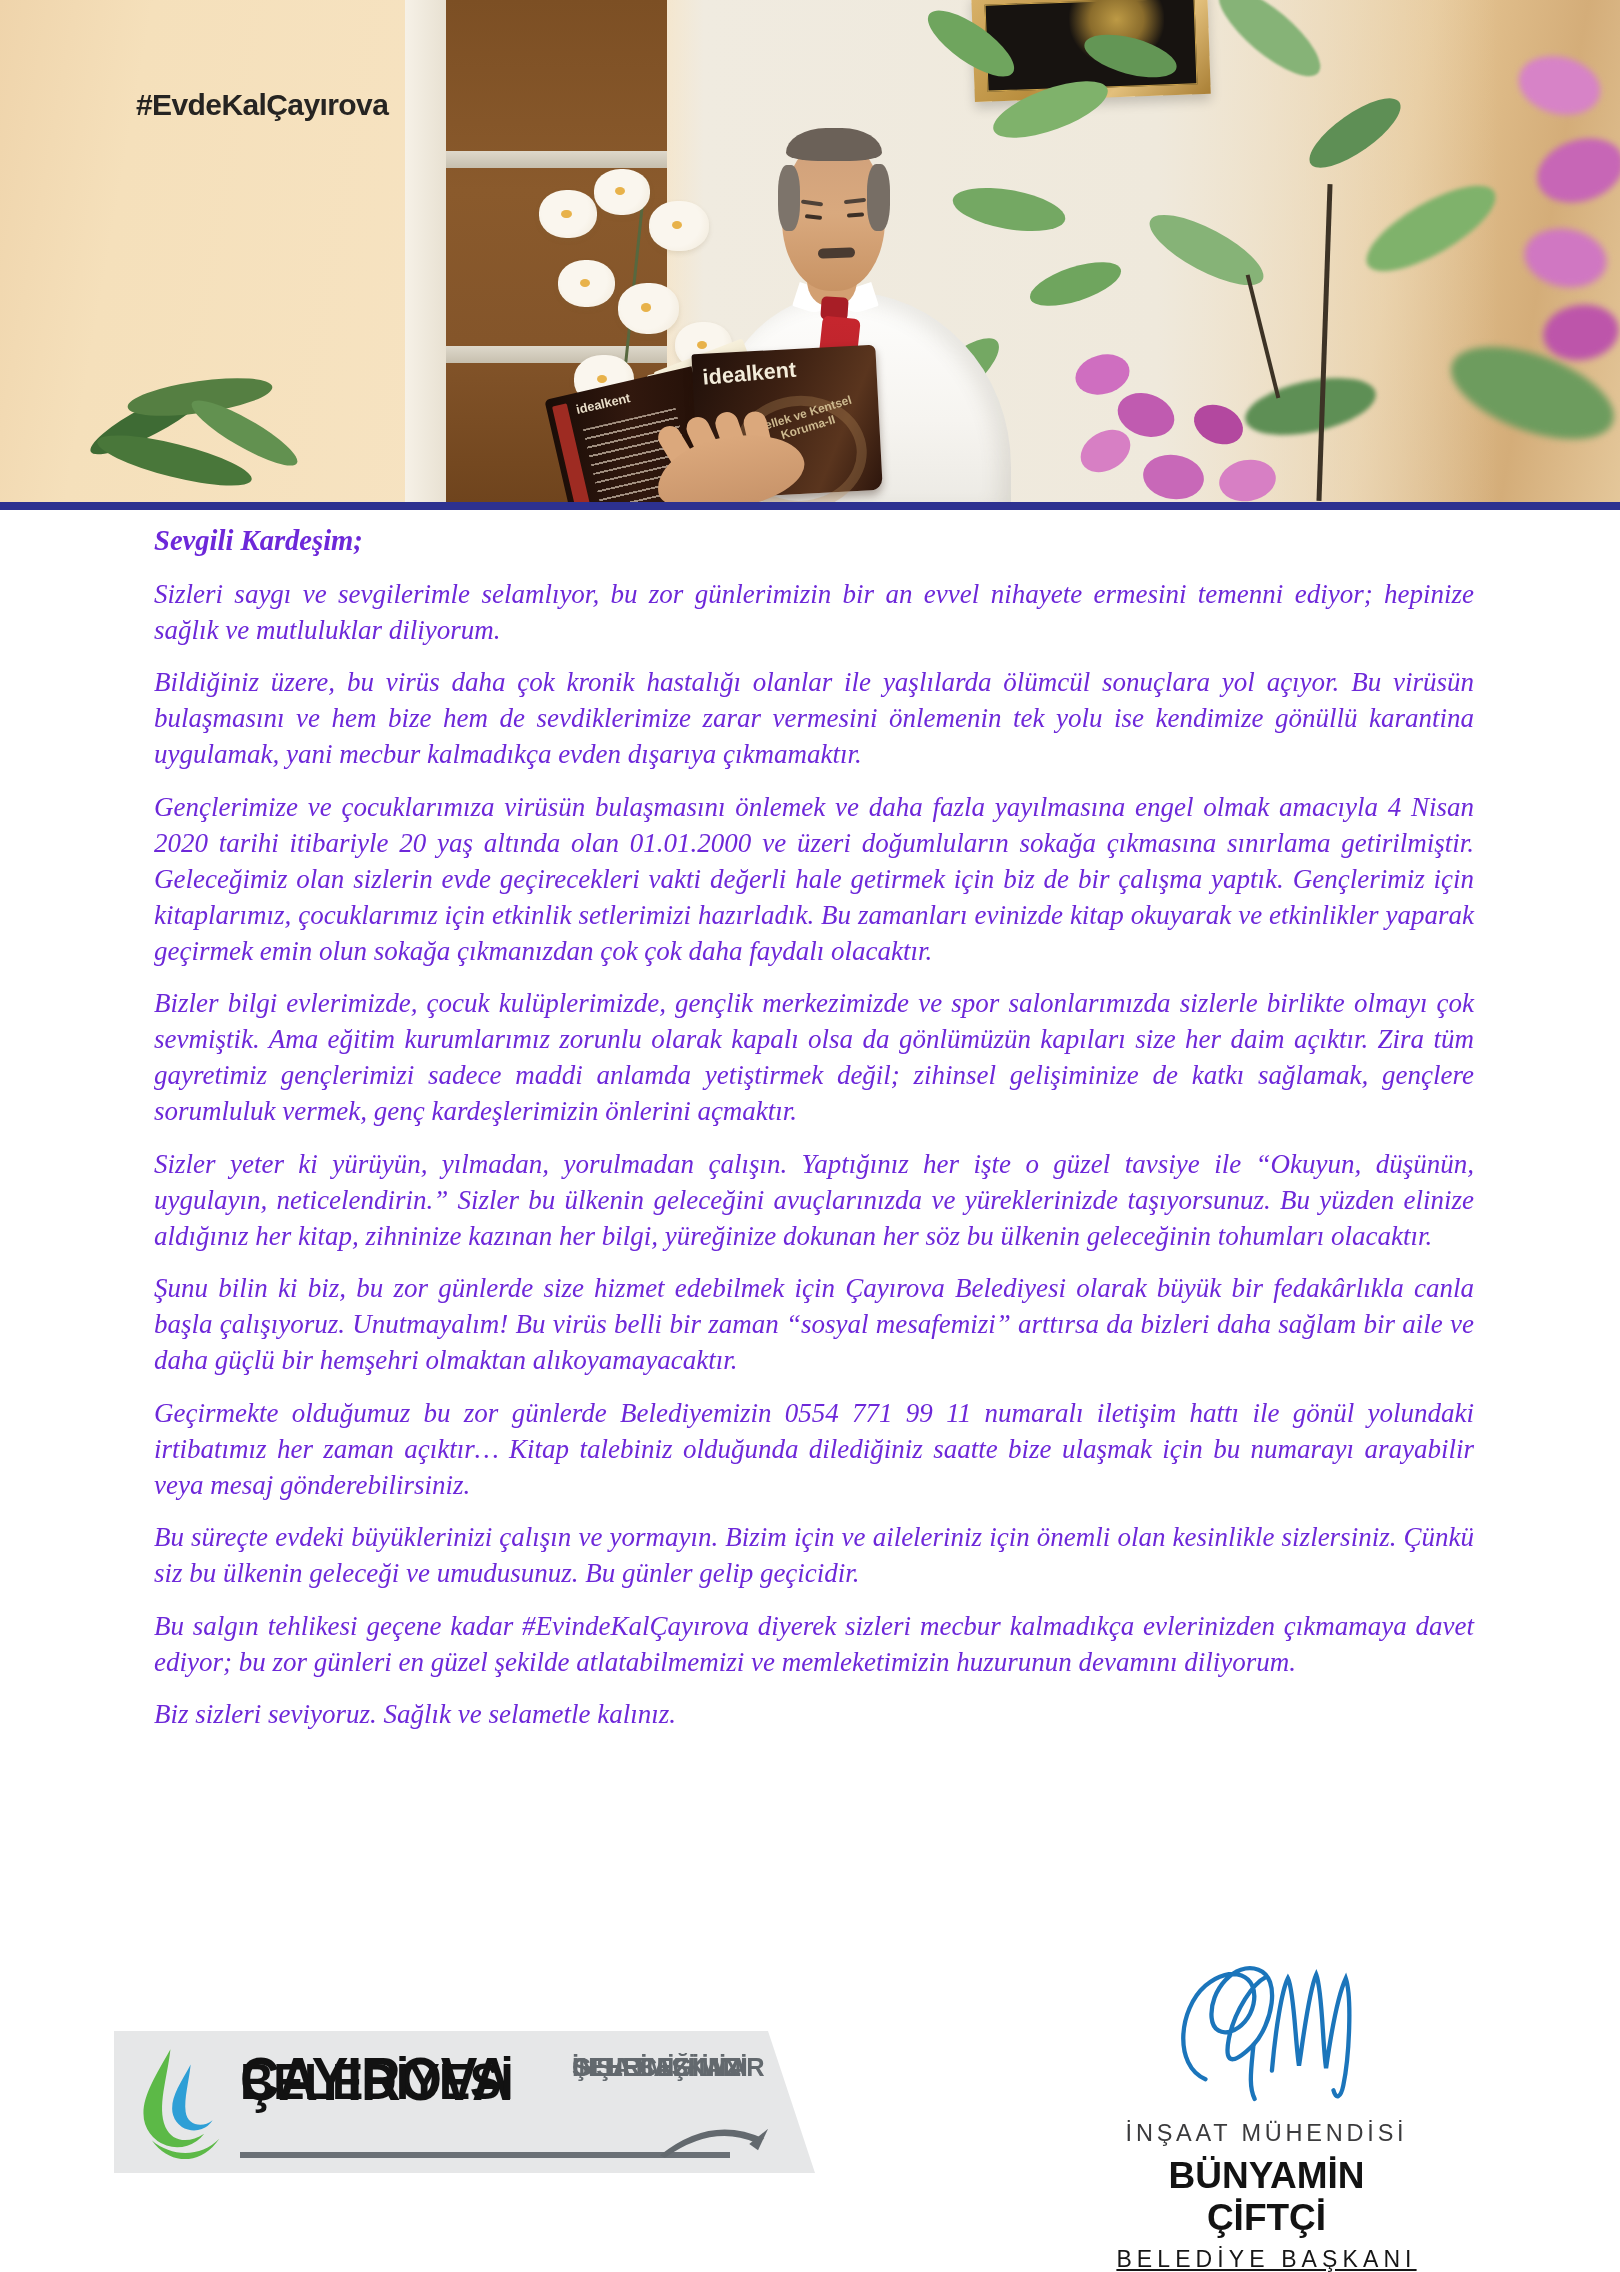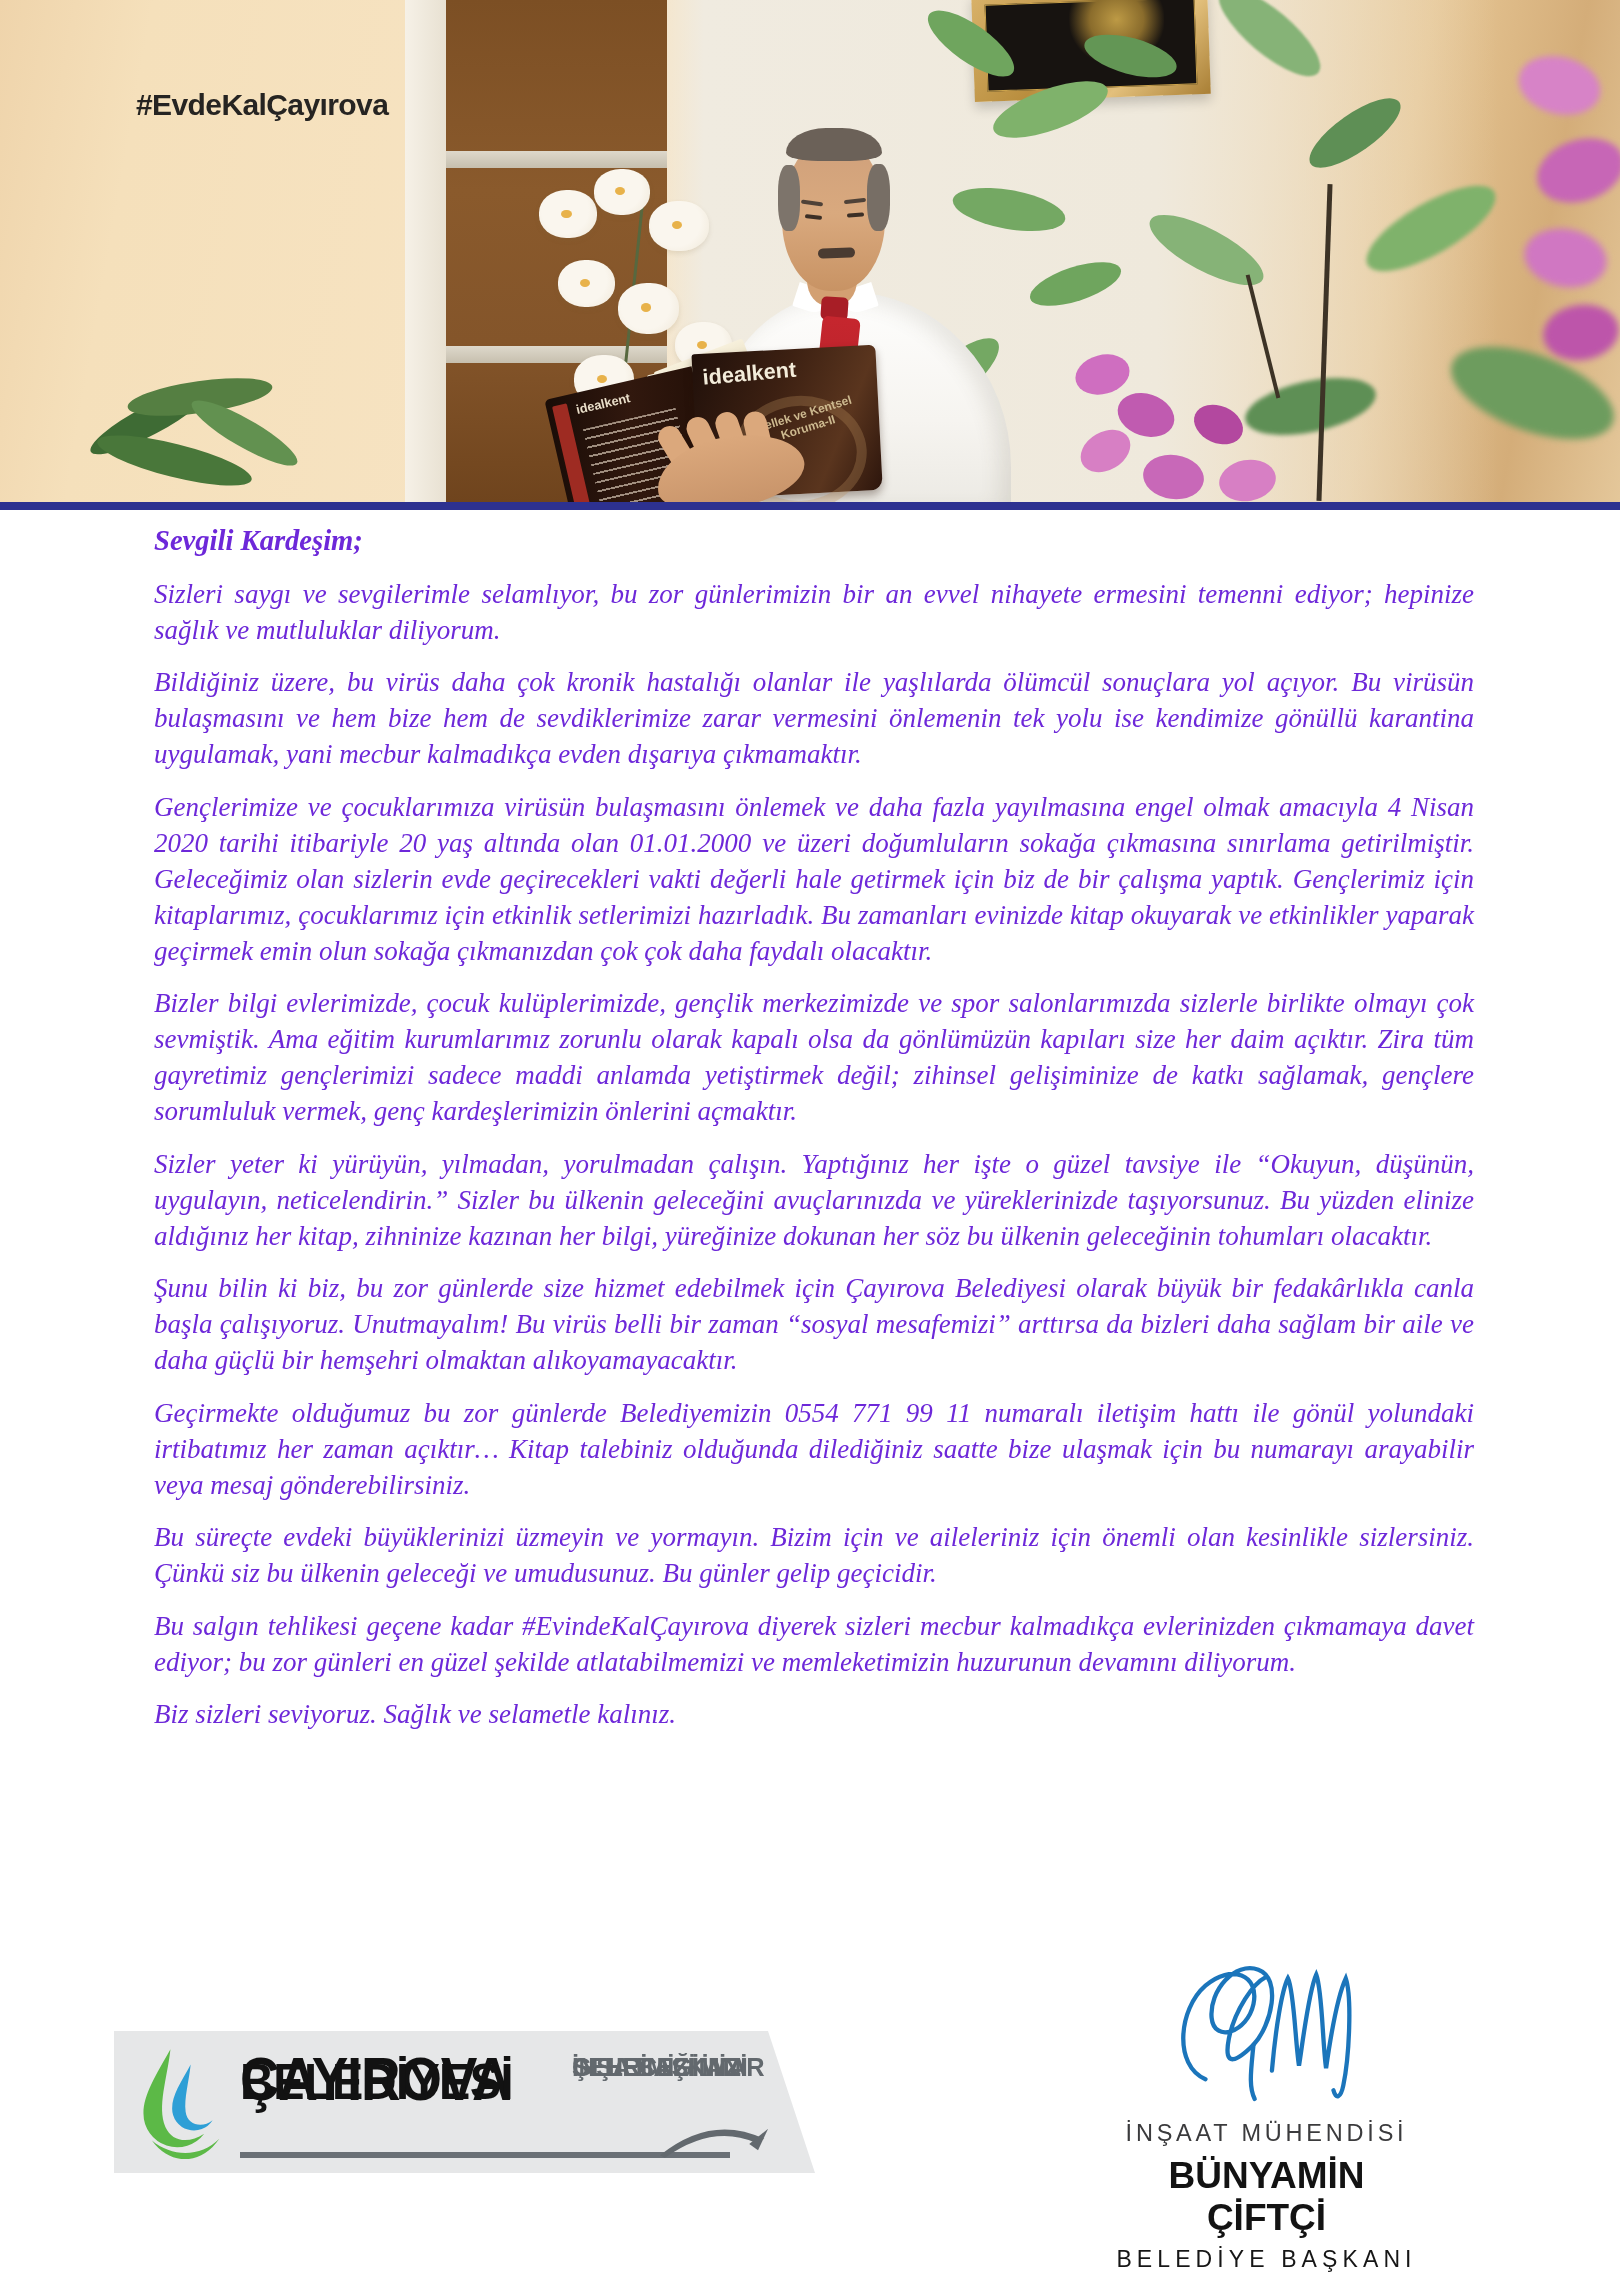--- a/index.html
+++ b/index.html
@@ -105,21 +105,21 @@
   .brand-rule{left:126px;top:121px;width:490px;height:5.7px;background:#6a7076;}
   .slogan{left:458px;top:21.6px;width:209px;color:#63696e;font-family:"Liberation Sans",sans-serif;
     font-weight:bold;font-size:25.4px;line-height:29px;letter-spacing:-0.6px;}
   .slogan-swoosh{left:543px;top:89px;}
 
   .sign{position:absolute;left:1116px;top:1950px;width:301px;text-align:center;
     font-family:"Liberation Sans",sans-serif;}
   .sign svg{display:block;margin:0 auto;}
   .signer-title{font-size:23.5px;letter-spacing:3.8px;color:#3b3b3d;margin-top:10px;}
   .signer-name{font-size:37px;font-weight:bold;color:#131313;margin-top:7.6px;letter-spacing:0px;}
-  .signer-role{font-size:23px;letter-spacing:5.1px;color:#161616;margin-top:7.6px;}
+  .signer-role{font-size:23px;letter-spacing:5.1px;color:#161616;margin-top:7.6px;text-decoration:underline;}
 </style>
 </head>
 <body>
 
 <div class="page">
 
   <div class="photo">
     <div class="wall"></div>
 
     <div class="door-strip"></div>
@@ -249,21 +249,21 @@
 
   <main class="letter">
     <p class="salutation">Sevgili Kardeşim;</p>
     <p>Sizleri saygı ve sevgilerimle selamlıyor, bu zor günlerimizin bir an evvel nihayete ermesini temenni ediyor; hepinize sağlık ve mutluluklar diliyorum.</p>
     <p>Bildiğiniz üzere, bu virüs daha çok kronik hastalığı olanlar ile yaşlılarda ölümcül sonuçlara yol açıyor. Bu virüsün bulaşmasını ve hem bize hem de sevdiklerimize zarar vermesini önlemenin tek yolu ise kendimize gönüllü karantina uygulamak, yani mecbur kalmadıkça evden dışarıya çıkmamaktır.</p>
     <p>Gençlerimize ve çocuklarımıza virüsün bulaşmasını önlemek ve daha fazla yayılmasına engel olmak amacıyla 4 Nisan 2020 tarihi itibariyle 20 yaş altında olan 01.01.2000 ve üzeri doğumluların sokağa çıkmasına sınırlama getirilmiştir. Geleceğimiz olan sizlerin evde geçirecekleri vakti değerli hale getirmek için biz de bir çalışma yaptık. Gençlerimiz için kitaplarımız, çocuklarımız için etkinlik setlerimizi hazırladık. Bu zamanları evinizde kitap okuyarak ve etkinlikler yaparak geçirmek emin olun sokağa çıkmanızdan çok çok daha faydalı olacaktır.</p>
     <p>Bizler bilgi evlerimizde, çocuk kulüplerimizde, gençlik merkezimizde ve spor salonlarımızda sizlerle birlikte olmayı çok sevmiştik. Ama eğitim kurumlarımız zorunlu olarak kapalı olsa da gönlümüzün kapıları size her daim açıktır. Zira tüm gayretimiz gençlerimizi sadece maddi anlamda yetiştirmek değil; zihinsel gelişiminize de katkı sağlamak, gençlere sorumluluk vermek, genç kardeşlerimizin önlerini açmaktır.</p>
     <p>Sizler yeter ki yürüyün, yılmadan, yorulmadan çalışın. Yaptığınız her işte o güzel tavsiye ile “Okuyun, düşünün, uygulayın, neticelendirin.” Sizler bu ülkenin geleceğini avuçlarınızda ve yüreklerinizde taşıyorsunuz. Bu yüzden elinize aldığınız her kitap, zihninize kazınan her bilgi, yüreğinize dokunan her söz bu ülkenin geleceğinin tohumları olacaktır.</p>
     <p>Şunu bilin ki biz, bu zor günlerde size hizmet edebilmek için Çayırova Belediyesi olarak büyük bir fedakârlıkla canla başla çalışıyoruz. Unutmayalım! Bu virüs belli bir zaman “sosyal mesafemizi” arttırsa da bizleri daha sağlam bir aile ve daha güçlü bir hemşehri olmaktan alıkoyamayacaktır.</p>
     <p>Geçirmekte olduğumuz bu zor günlerde Belediyemizin 0554 771 99 11 numaralı iletişim hattı ile gönül yolundaki irtibatımız her zaman açıktır… Kitap talebiniz olduğunda dilediğiniz saatte bize ulaşmak için bu numarayı arayabilir veya mesaj gönderebilirsiniz.</p>
-    <p>Bu süreçte evdeki büyüklerinizi üzmeyin ve yormayın. Bizim için ve aileleriniz için önemli olan kesinlikle sizlersiniz. Çünkü siz bu ülkenin geleceği ve umudusunuz. Bu günler gelip geçicidir.</p>
+    <p>Bu süreçte evdeki büyüklerinizi çalışın ve yormayın. Bizim için ve aileleriniz için önemli olan kesinlikle sizlersiniz. Çünkü siz bu ülkenin geleceği ve umudusunuz. Bu günler gelip geçicidir.</p>
     <p>Bu salgın tehlikesi geçene kadar #EvindeKalÇayırova diyerek sizleri mecbur kalmadıkça evlerinizden çıkmamaya davet ediyor; bu zor günleri en güzel şekilde atlatabilmemizi ve memleketimizin huzurunun devamını diliyorum.</p>
     <p>Biz sizleri seviyoruz. Sağlık ve selametle kalınız.</p>
   </main>
 
   <div class="brand-band">
     <svg class="droplogo" width="102" height="113" viewBox="0 0 120 134">
       <path d="M38,4 C20,36 6,58 6,80 a40,40 0 0 0 72,24 C60,116 40,114 32,96 C22,72 34,40 38,4 Z" fill="#5cb947"></path>
       <path d="M62,22 C50,44 40,58 40,74 a26,26 0 0 0 48,14 C76,98 58,94 56,78 C54,62 60,42 62,22 Z" fill="#2e9fd6"></path>
       <path d="M16,112 C40,132 74,132 96,110 C74,142 38,142 16,112 Z" fill="#5cb947"></path>
     </svg>

